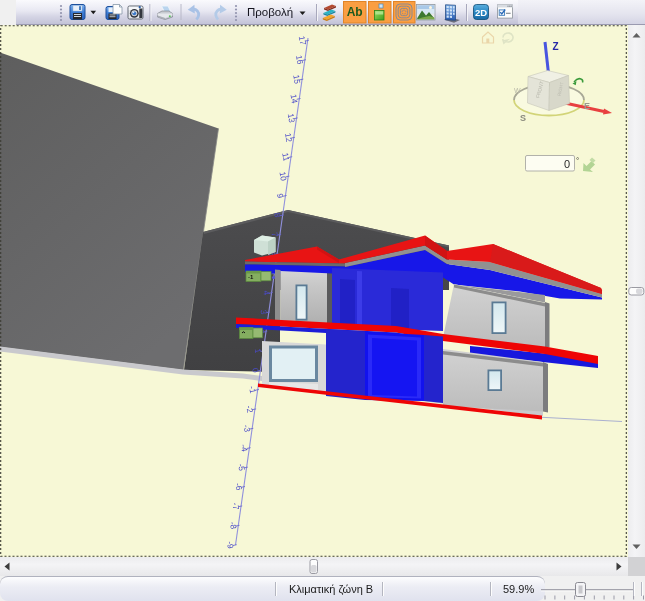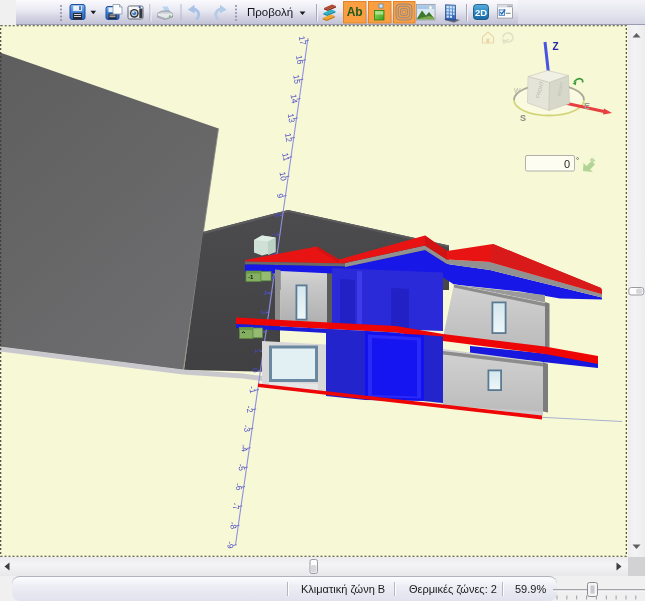--- a/index.html
+++ b/index.html
@@ -7,21 +7,21 @@
  background:linear-gradient(#fafafd 0%,#e8e8f2 45%,#d4d4e4 70%,#c3c3d8 100%);
  border-bottom:1px solid #9a9ab0;box-sizing:border-box;padding-left:41px;}
 #tbright{position:absolute;left:518px;top:0;width:127px;height:24px;
  background:linear-gradient(#f3f3f8 0%,#e4e4ee 60%,#d4d4e4 100%);}
 #canvas{position:absolute;left:0;top:25px;width:628px;height:532px;background:#f7f8d6;}
 #vscroll{position:absolute;left:628px;top:25px;width:17px;height:532px;
  background:linear-gradient(90deg,#ececee 0%,#f4f4f6 40%,#ececee 100%);}
 #hscroll{position:absolute;left:0;top:557px;width:628px;height:19px;
  background:linear-gradient(#ececee 0%,#f4f4f6 40%,#e8e8ea 100%);}
 #corner{position:absolute;left:628px;top:557px;width:17px;height:19px;background:#d2d2d4;}
-#status{position:absolute;left:12px;top:576px;width:545px;height:25px;
+#status{position:absolute;left:0;top:576px;width:545px;height:25px;
  background:linear-gradient(#fdfdfe 0%,#ecedf4 40%,#e0e2ee 100%);
  border-top:1px solid #b0b2be;box-sizing:border-box;border-radius:8px;}
 .st{position:absolute;top:0;height:25px;line-height:25px;font-size:11px;color:#1a1a1a;}
 .ssep{position:absolute;top:5px;width:1px;height:14px;background:#b4b6c0;border-right:1px solid #fdfdfd;}
 </style></head>
 <body>
 <div id="toolbar">
 <svg width="645" height="25" viewBox="0 0 645 25" xmlns="http://www.w3.org/2000/svg">
   <defs>
     <linearGradient id="flop" x1="0" y1="0" x2="0" y2="1">
@@ -425,21 +425,20 @@
     <rect x="310" y="2.5" width="7.5" height="14" rx="2" fill="#fdfdfd" stroke="#9a9aa2"></rect>
     <rect x="311" y="8" width="5.5" height="7.5" rx="1.5" fill="#d8d8dc"></rect>
   </svg>
 </div>
 <div id="corner"></div>
 
 <div id="status">
   <div class="ssep" style="left:275px"></div>
   <div class="st" style="left:289px">Κλιματική ζώνη Β</div>
   <div class="ssep" style="left:382px"></div>
-  <div class="st" style="left:397px">Θερμικές ζώνες: 2</div>
   <div class="ssep" style="left:490px"></div>
   <div class="st" style="left:503px">59.9%</div>
   <svg width="110" height="25" style="position:absolute;left:535px;top:0" xmlns="http://www.w3.org/2000/svg">
     <line x1="6" y1="12.8" x2="99" y2="12.8" stroke="#8a8a96" stroke-width="1.2"></line>
     <line x1="6" y1="13.9" x2="99" y2="13.9" stroke="#fdfdfd" stroke-width="1"></line>
     <g transform="translate(0,18.5)">
         <line x1="10.0" y1="0" x2="10.0" y2="4" stroke="#9a9aa8" stroke-width="1"></line>
 <line x1="19.9" y1="0" x2="19.9" y2="4" stroke="#9a9aa8" stroke-width="1"></line>
 <line x1="29.7" y1="0" x2="29.7" y2="4" stroke="#9a9aa8" stroke-width="1"></line>
 <line x1="39.6" y1="0" x2="39.6" y2="4" stroke="#9a9aa8" stroke-width="1"></line>

